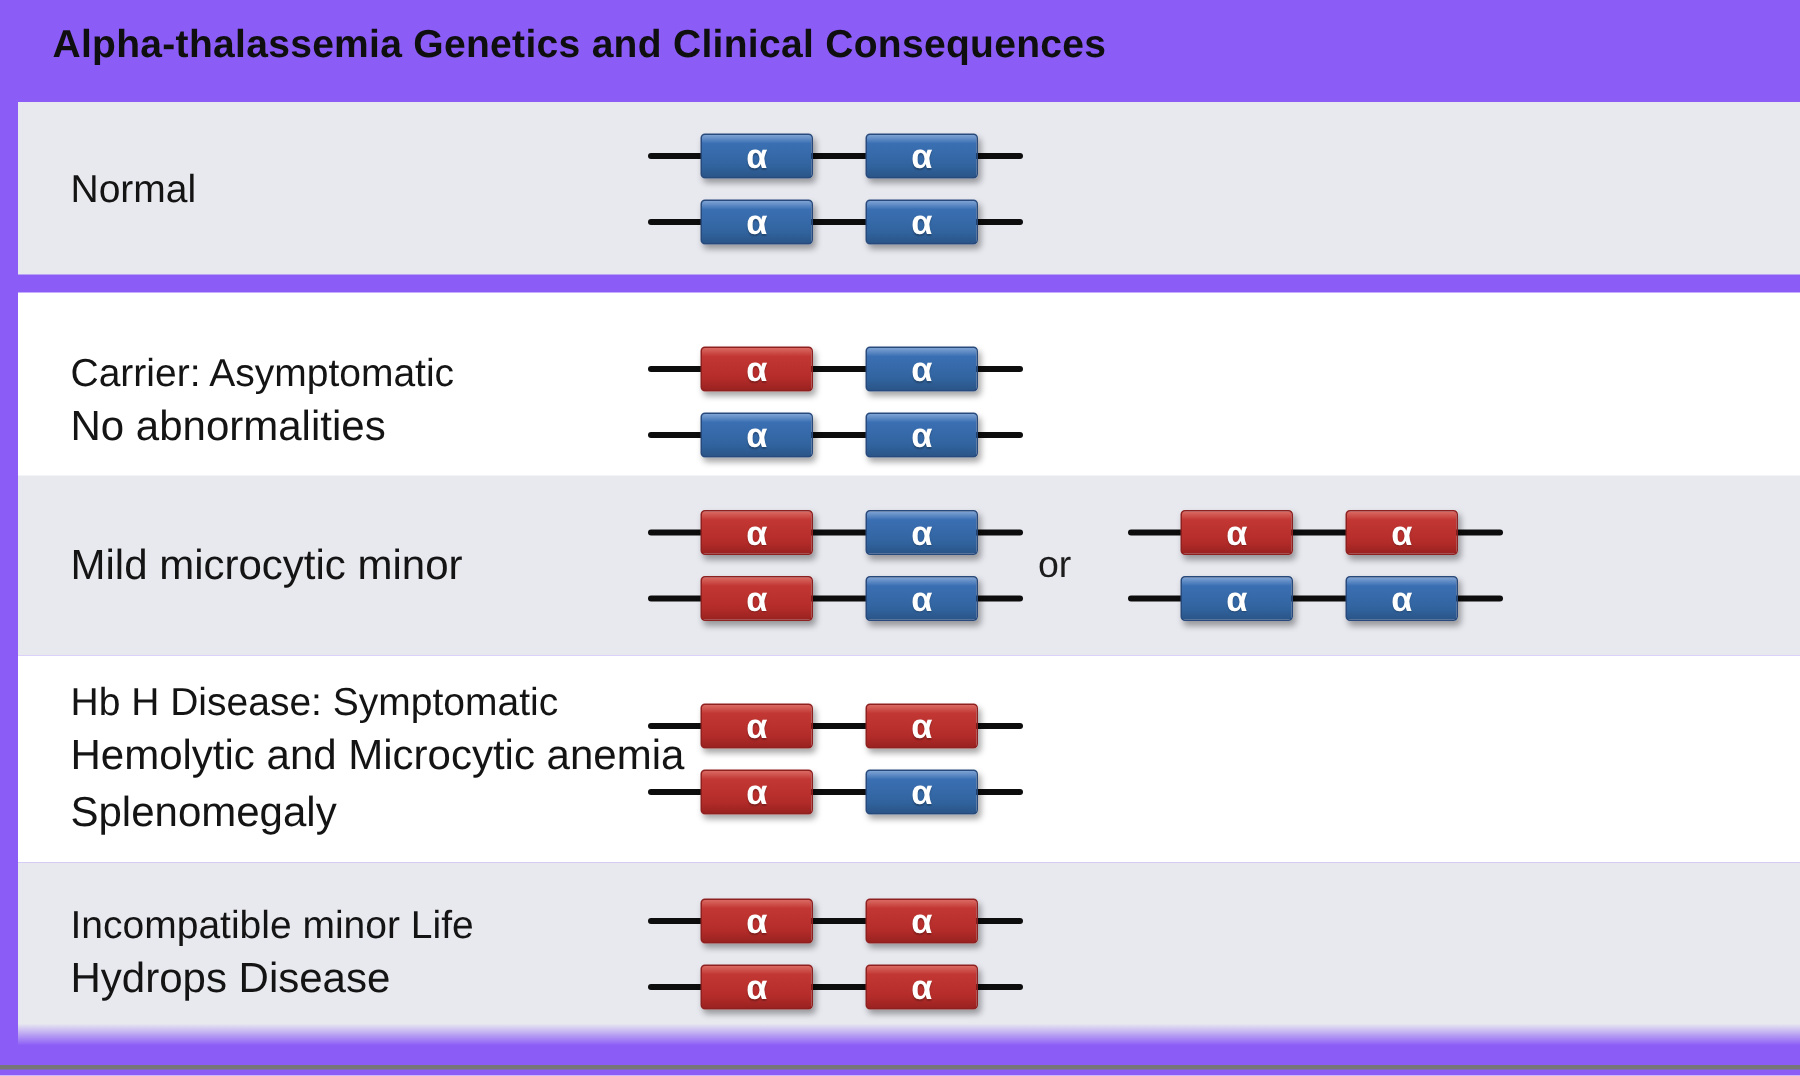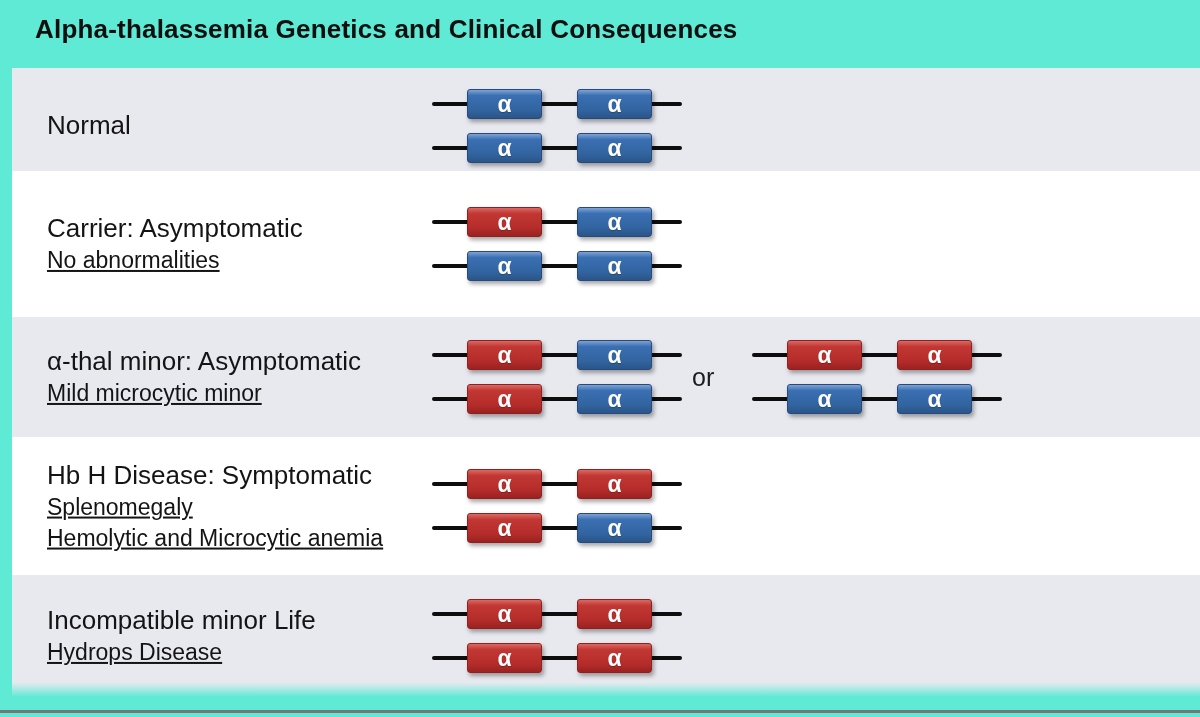--- a/index.html
+++ b/index.html
@@ -5,21 +5,21 @@
   html, body {
     margin: 0;
     padding: 0;
     background: #ffffff;
     font-family: "Liberation Sans", sans-serif;
   }
   .canvas {
     position: relative;
     width: 1200px;
     height: 717px;
-    background: #5eead4;
+    background: #8b5cf6;
     overflow: hidden;
   }
   .title {
     position: absolute;
     left: 35px;
     top: 14px;
     margin: 0;
     font-size: 26px;
     font-weight: bold;
     color: #0f0f0f;
@@ -36,21 +36,21 @@
   .row-fade  { background: linear-gradient(180deg, #e8e9ef 0%, #e8e9ef 88%, rgba(232,233,239,0) 100%); }
 
   .label-block {
     position: absolute;
     left: 35px;
     top: 50%;
     transform: translateY(-50%);
     color: #141414;
   }
   .label    { font-size: 26px; line-height: 1.28; }
-  .sublabel { font-size: 23px; line-height: 1.34; text-decoration: underline; }
+  .sublabel { font-size: 28px; line-height: 1.34; }
 
   .genotype {
     position: absolute;
     top: 50%;
     transform: translateY(-50%);
   }
   .pos-main { left: 420px; }
   .pos-alt  { left: 740px; }
 
   .chromosome {
@@ -128,42 +128,41 @@
         <span class="gene g2" data-color="blue">α</span>
       </div>
       <div class="chromosome">
         <div class="chromline"></div>
         <span class="gene g1" data-color="blue">α</span>
         <span class="gene g2" data-color="blue">α</span>
       </div>
     </div>
   </section>
 
-  <section class="row row-white" style="top:171px;height:146px;">
+  <section class="row row-white" style="top:195px;height:146px;">
     <div class="label-block">
       <div class="label">Carrier: Asymptomatic</div>
       <div class="sublabel">No abnormalities</div>
     </div>
     <div class="genotype pos-main">
       <div class="chromosome">
         <div class="chromline"></div>
         <span class="gene g1" data-color="red">α</span>
         <span class="gene g2" data-color="blue">α</span>
       </div>
       <div class="chromosome">
         <div class="chromline"></div>
         <span class="gene g1" data-color="blue">α</span>
         <span class="gene g2" data-color="blue">α</span>
       </div>
     </div>
   </section>
 
   <section class="row row-gray" style="top:317px;height:120px;">
     <div class="label-block">
-      <div class="label">α-thal minor: Asymptomatic</div>
       <div class="sublabel">Mild microcytic minor</div>
     </div>
     <div class="genotype pos-main">
       <div class="chromosome">
         <div class="chromline"></div>
         <span class="gene g1" data-color="red">α</span>
         <span class="gene g2" data-color="blue">α</span>
       </div>
       <div class="chromosome">
         <div class="chromline"></div>
@@ -182,22 +181,22 @@
         <div class="chromline"></div>
         <span class="gene g1" data-color="blue">α</span>
         <span class="gene g2" data-color="blue">α</span>
       </div>
     </div>
   </section>
 
   <section class="row row-white" style="top:437px;height:138px;">
     <div class="label-block">
       <div class="label">Hb H Disease: Symptomatic</div>
+      <div class="sublabel">Hemolytic and Microcytic anemia</div>
       <div class="sublabel">Splenomegaly</div>
-      <div class="sublabel">Hemolytic and Microcytic anemia</div>
     </div>
     <div class="genotype pos-main">
       <div class="chromosome">
         <div class="chromline"></div>
         <span class="gene g1" data-color="red">α</span>
         <span class="gene g2" data-color="red">α</span>
       </div>
       <div class="chromosome">
         <div class="chromline"></div>
         <span class="gene g1" data-color="red">α</span>

